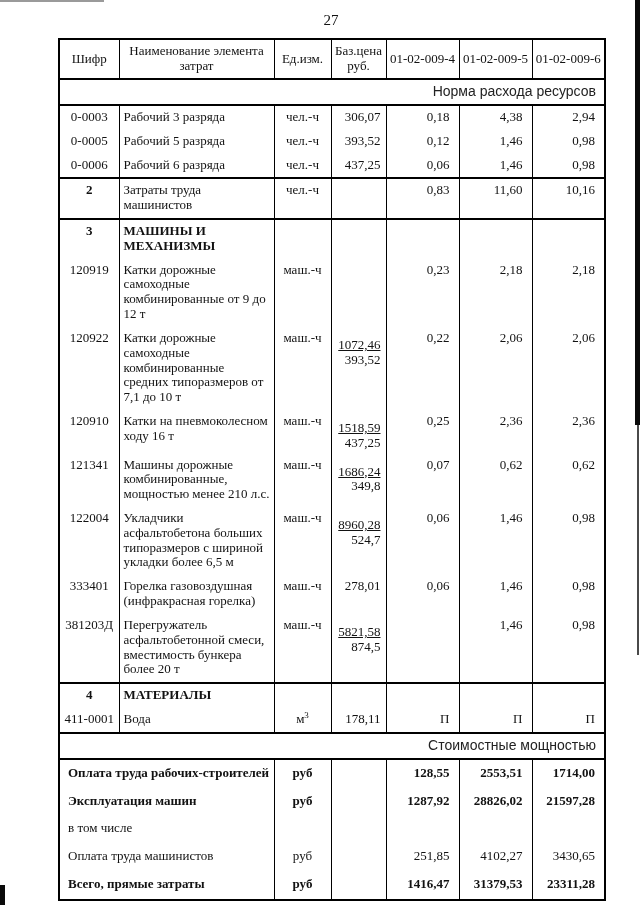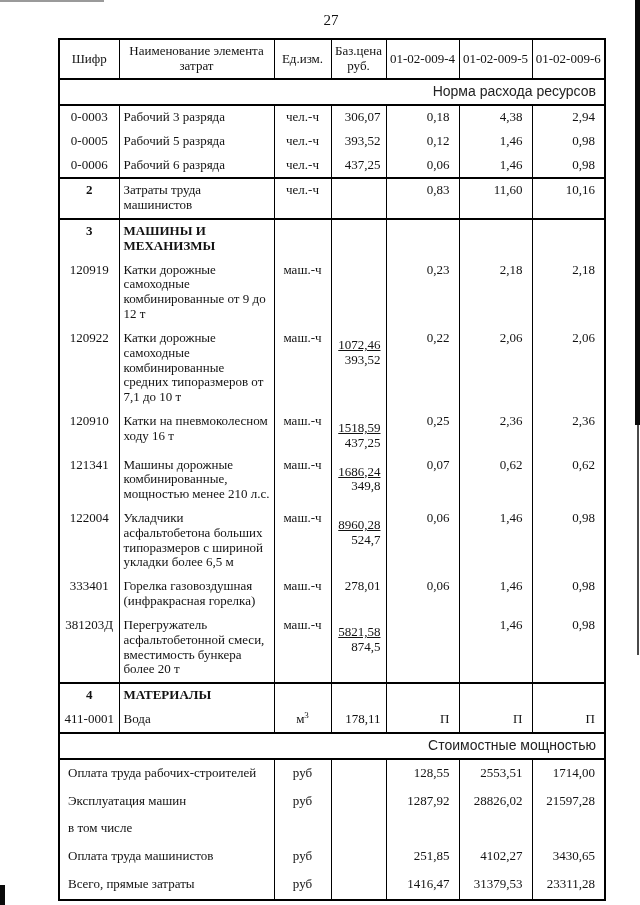--- a/index.html
+++ b/index.html
@@ -29,21 +29,21 @@
   td.code{text-align:center;padding-top:4px;padding-bottom:5px;}
   td.name{text-align:left;padding-left:4px;padding-right:2px;padding-top:4px;padding-bottom:5px;}
   td.unit{text-align:center;padding-top:4px;}
   td.price{text-align:right;padding-right:5px;padding-top:4px;}
   td.val{text-align:right;padding-right:9px;padding-top:4px;}
   .b{font-weight:bold;}
   .fr-top{text-decoration:underline;margin-top:7px;}
   sup{font-size:9px;line-height:0;}
   tr.cost td{padding-top:6px;padding-bottom:7px;}
   tr.cost td.label{text-align:left;padding-left:8px;}
-  tr.cost.b td{font-weight:normal;}
+  tr.cost.b td{font-weight:bold;}
   
   .artifact{position:absolute;background:#000;}
   .artifact-top{left:0;top:0;width:104px;height:2px;background:#9a9a9a;}
   .artifact-right-heavy{right:0;top:0;width:5px;height:425px;background:#0a0a0a;}
   .artifact-right-thin{right:1px;top:425px;width:2px;height:230px;background:#4a4a4a;}
   .artifact-bottom-left{left:0;bottom:0;width:5px;height:20px;background:#0a0a0a;}
 </style>
 </head>
 <body>
 

